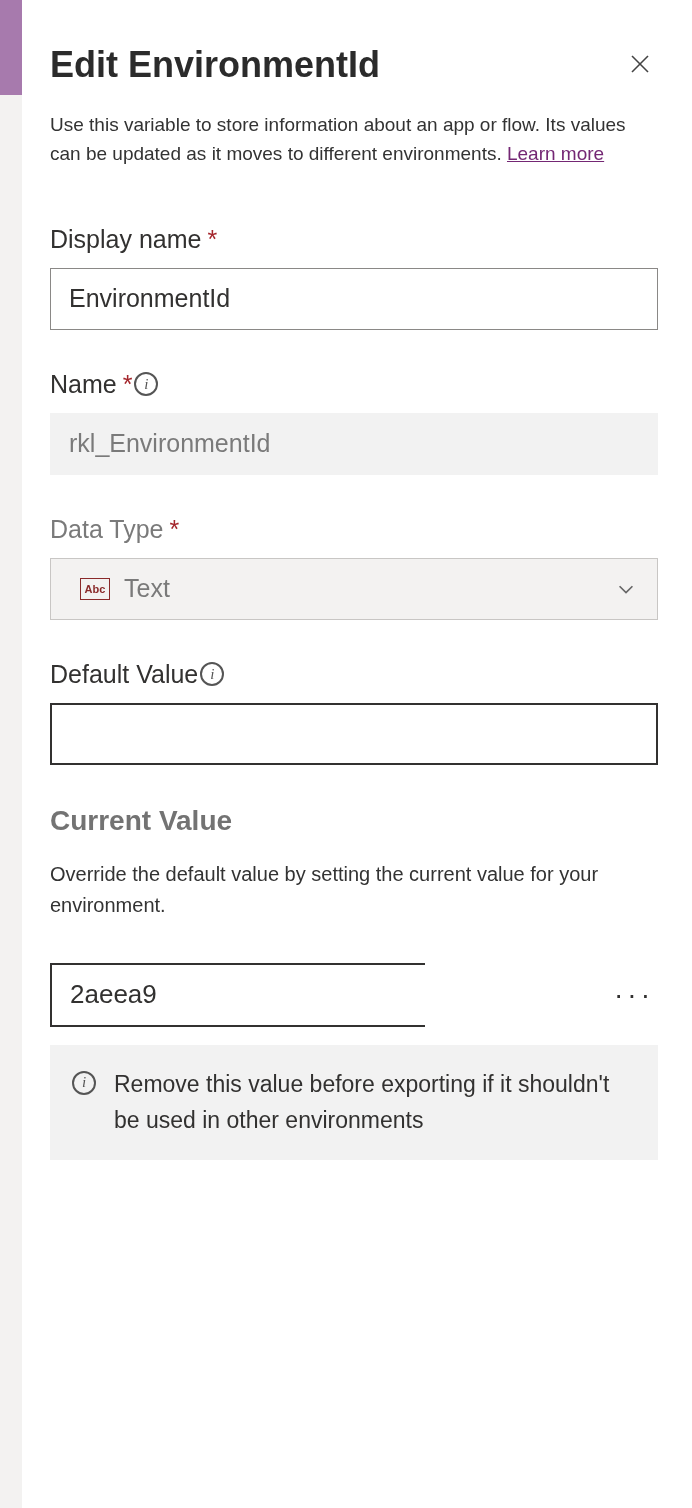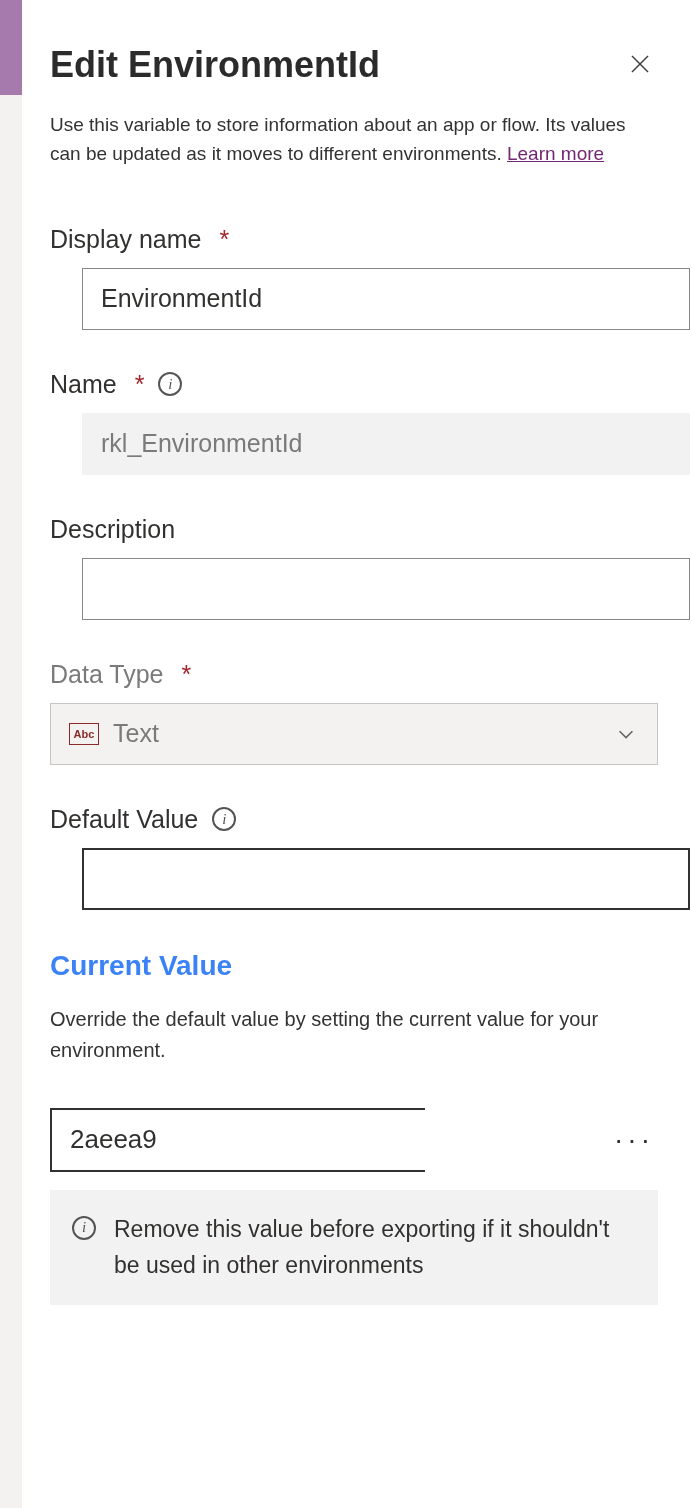--- a/index.html
+++ b/index.html
@@ -61,21 +61,21 @@
       color: #742774;
       text-decoration: underline;
       cursor: pointer;
     }
     .field {
       margin-bottom: 40px;
     }
     .label-row {
       display: flex;
       align-items: center;
-      gap: 14px;
+      gap: 2px;
       margin-bottom: 14px;
     }
     .label {
       font-size: 25px;
       color: #323130;
     }
     .label.muted { color: #7a7a7a; }
     .req { color: #a4262c; font-size: 25px; margin-left: 4px; }
     .info-icon {
       width: 24px; height: 24px;
@@ -90,36 +90,35 @@
       line-height: 1;
     }
     .input {
       width: 100%;
       height: 62px;
       border: 1px solid #8a8886;
       font-size: 25px;
       padding: 0 18px;
       background: #fff;
       color: #323130;
-      margin-left: 32px;
     }
     .input.readonly {
       background: #f2f2f2;
       border-color: #f2f2f2;
       color: #7a7a7a;
     }
     .input.strong-border { border: 2px solid #323130; }
     .select {
       width: 100%;
       height: 62px;
       border: 1px solid #c8c6c4;
       background: #f3f2f1;
       display: flex;
       align-items: center;
-      padding: 0 18px;
+      padding: 0 29px;
       font-size: 25px;
       color: #7a7a7a;
       position: relative;
     }
     .abc-icon {
       display: inline-flex;
       align-items: center;
       justify-content: center;
       width: 30px; height: 22px;
       border: 1.5px solid #8a2a2a;
@@ -131,21 +130,21 @@
     .chevron {
       position: absolute;
       right: 20px;
       top: 50%;
       transform: translateY(-50%);
       width: 22px; height: 22px;
       color: #666;
     }
     .section-heading {
       font-size: 28px;
-      color: #3b82f6;
+      color: #737373;
       margin-bottom: 22px;
     }
     .section-sub {
       font-size: 20px;
       line-height: 1.55;
       color: #333;
       margin-bottom: 42px;
     }
     .cv-row {
       display: flex;
@@ -228,26 +227,20 @@
 
   <div class="field">
     <div class="label-row">
       <span class="label">Name</span>
       <span class="req">*</span>
       <span class="info-icon">i</span>
     </div>
     <input class="input readonly" type="text" readonly="" value="rkl_EnvironmentId" style="">
   </div>
 
-  <div class="field">
-    <div class="label-row">
-      <span class="label">Description</span>
-    </div>
-    <input class="input" type="text" value="" style="">
-  </div>
 
   <div class="field">
     <div class="label-row">
       <span class="label muted">Data Type</span>
       <span class="req">*</span>
     </div>
     <div class="select" role="combobox" aria-disabled="true">
       <span class="abc-icon">Abc</span>
       <span>Text</span>
       <svg class="chevron" viewBox="0 0 24 24" fill="none" stroke="currentColor" stroke-width="1.8">

